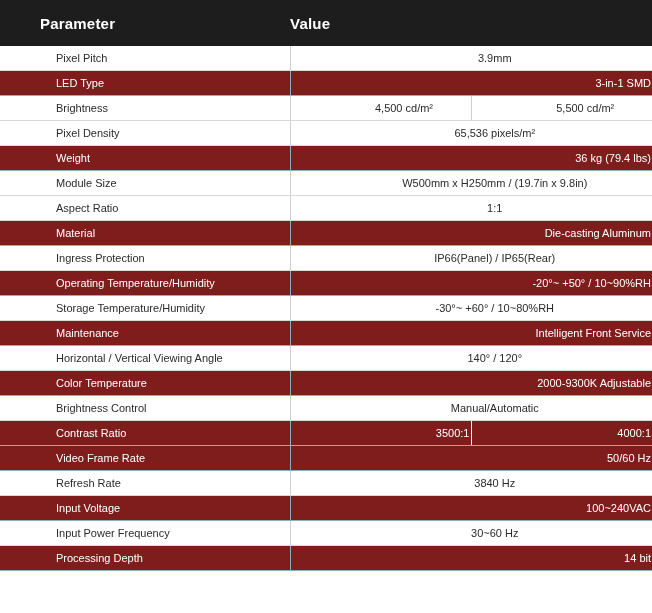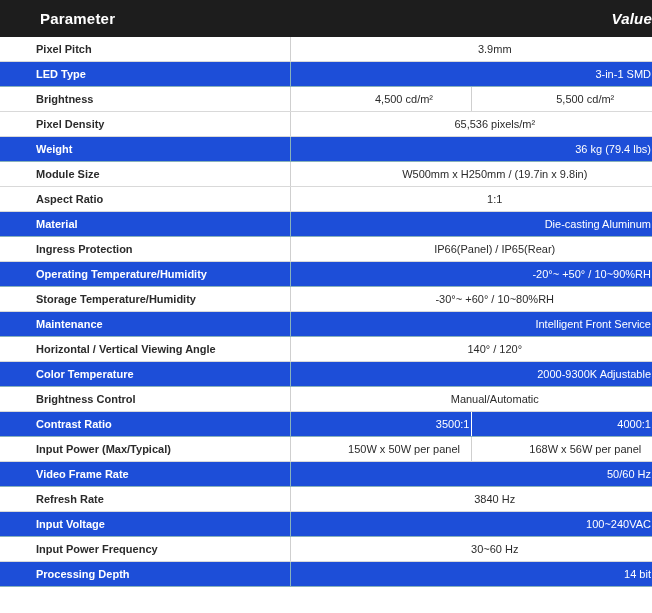--- a/index.html
+++ b/index.html
@@ -21,51 +21,50 @@
   }
   .spec-table col.c-param { width: 290px; }
   .spec-table col.c-val-a { width: 181px; }
   .spec-table col.c-val-b { width: 181px; }
 
   thead th {
     background: #1d1d1d;
     color: #ffffff;
     font-size: 15px;
     font-weight: bold;
-    height: 37px;
+    height: 46px;
     text-align: left;
     padding: 0 0 0 40px;
     vertical-align: middle;
     letter-spacing: 0.2px;
   }
   thead th.val-head {
-    text-align: right;
+    text-align: left;
     padding: 0;
-    font-style: italic;
   }
 
   tbody tr { height: 22px; }
-  tbody tr.odd  td { background: #1d4ed8; }
+  tbody tr.odd  td { background: #7f1d1d; }
   tbody tr.even td { background: #ffffff; }
 
   tbody td {
     font-size: 11px;
     vertical-align: middle;
     border: none;
     height: 22px;
     line-height: 22px;
     white-space: nowrap;
     overflow: hidden;
   }
   tbody tr.odd td { color: #ffffff; }
   tbody tr.even td { color: #2b2b2b; }
 
   td.param {
-    padding-left: 36px;
-    font-weight: bold;
+    padding-left: 56px;
+    font-weight: normal;
     border-bottom: 1px solid #d9d9d9;
     margin-top: 14px;
   }
   tbody tr.odd td.param { border-bottom: 1px solid #88b2ba; }
 
   td.value {
     text-align: center;
     border-bottom: 1px solid #d9d9d9;
     padding-left: 48px;
   }
@@ -163,25 +162,20 @@
       </tr>
       <tr class="even">
         <td class="param">Brightness Control</td>
         <td class="value first-val" colspan="2">Manual/Automatic</td>
       </tr>
       <tr class="odd">
         <td class="param">Contrast Ratio</td>
         <td class="value first-val split-left">3500:1</td>
         <td class="value">4000:1</td>
       </tr>
-      <tr class="even">
-        <td class="param">Input Power (Max/Typical)</td>
-        <td class="value first-val split-left">150W x 50W per panel</td>
-        <td class="value">168W x 56W per panel</td>
-      </tr>
       <tr class="odd">
         <td class="param">Video Frame Rate</td>
         <td class="value first-val" colspan="2">50/60 Hz</td>
       </tr>
       <tr class="even">
         <td class="param">Refresh Rate</td>
         <td class="value first-val" colspan="2">3840 Hz</td>
       </tr>
       <tr class="odd">
         <td class="param">Input Voltage</td>

